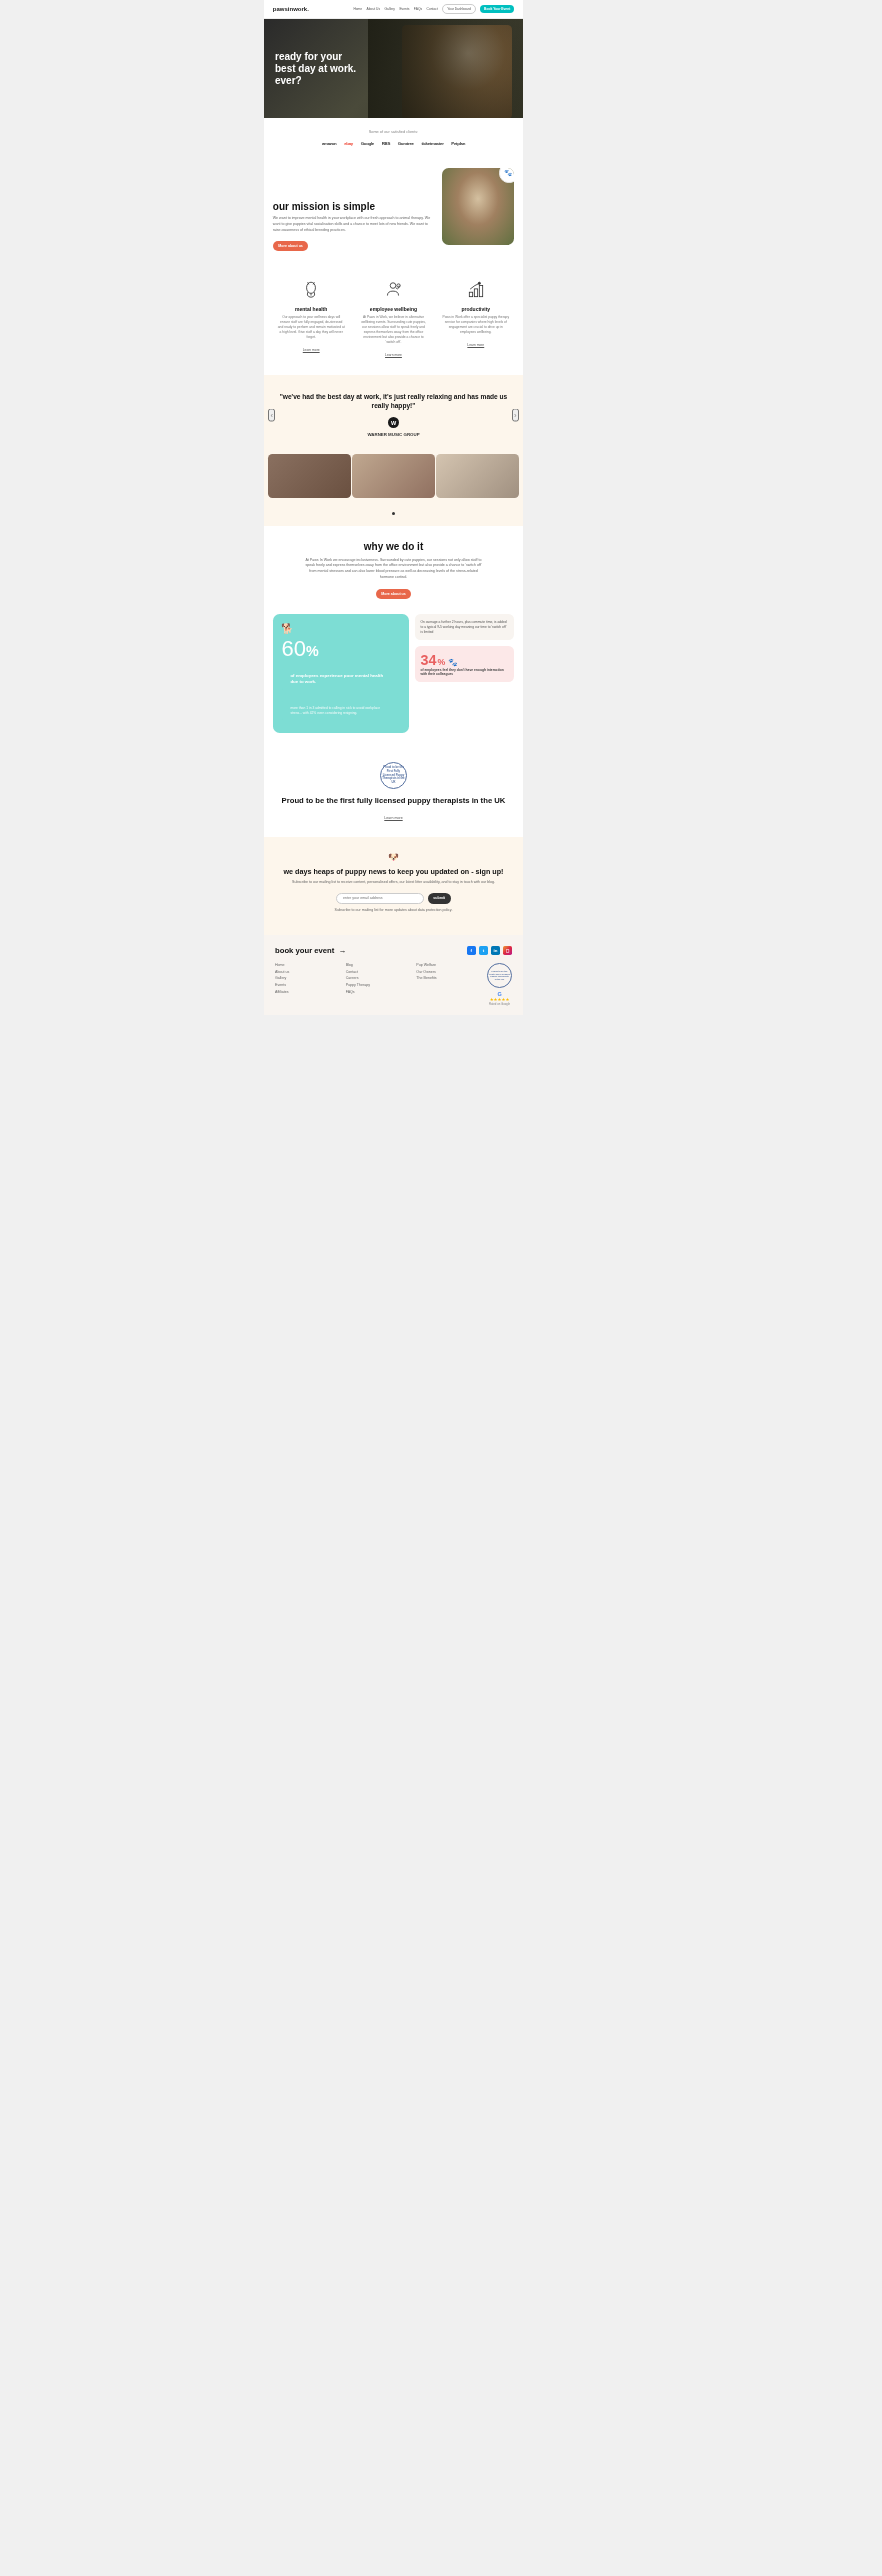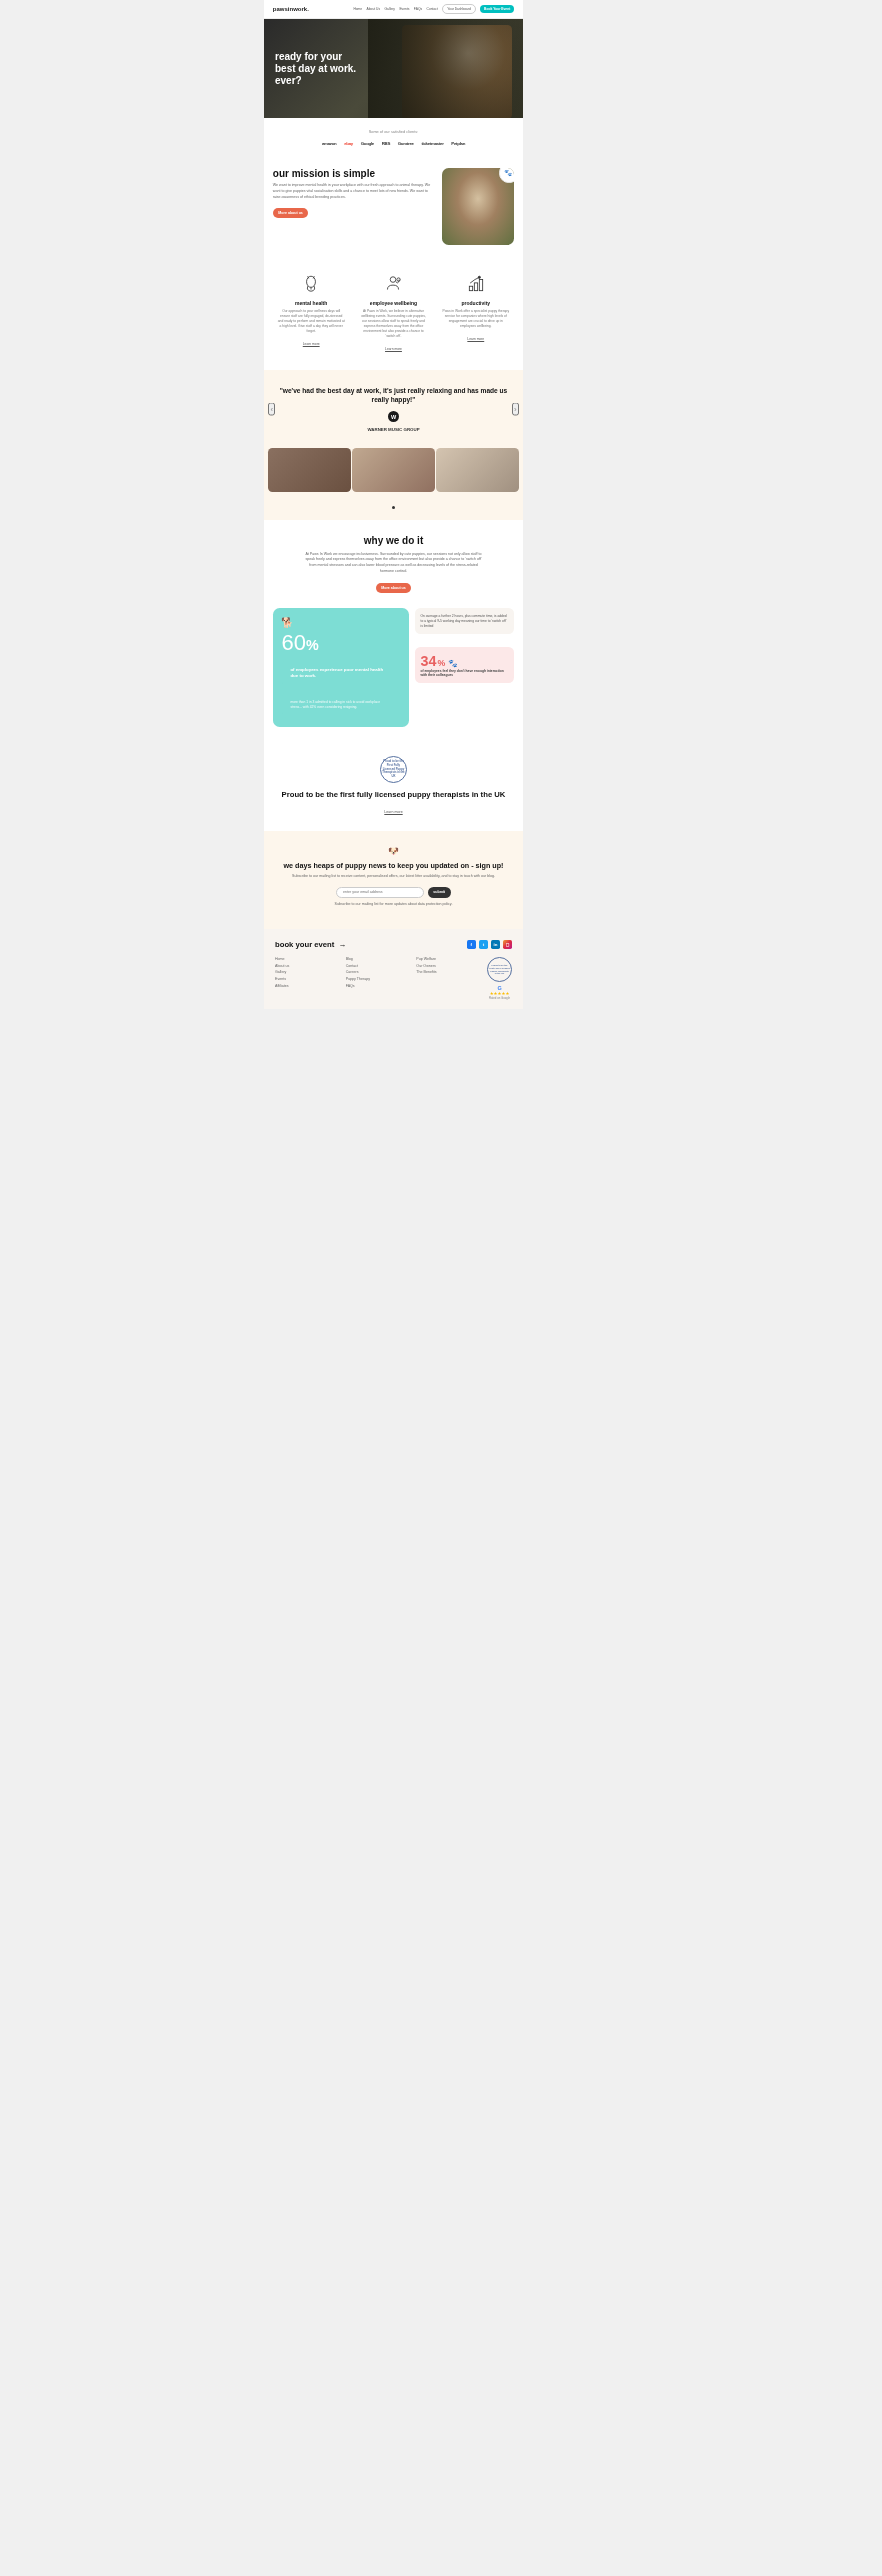--- a/index.html
+++ b/index.html
@@ -30,21 +30,21 @@
     .clients-section { padding: 11px 8.8px; background: #fff; text-align: center; }
     .clients-label { font-size: 3.9px; color: #888; margin-bottom: 6.6px; }
     .clients-logos { display: flex; justify-content: center; align-items: center; gap: 7.7px; flex-wrap: wrap; }
     .client-logo { font-size: 4.4px; font-weight: 700; color: #333; letter-spacing: -0.3px; }
     .client-logo.ebay { color: #e43; font-weight: 900; }
     .client-logo.amazon { font-weight: 900; }
     .client-logo.rbs { font-weight: 800; }
     
     
     .mission-section { padding: 11px 8.8px; background: #fff; display: flex; gap: 8.8px; align-items: flex-start; }
-    .mission-text { flex: 1; }
+    .mission-text { flex: 1; margin-top: 33px; }
     .mission-text h2 { font-size: 10px; font-weight: 900; color: #111; line-height: 1.1; margin-bottom: 4.4px; }
     .mission-text p { font-size: 3.6px; color: #666; line-height: 1.6; margin-bottom: 5.5px; }
     .btn-coral { background: #e8674a; color: #fff; border: none; border-radius: 11px; padding: 2.8px 5.5px; font-size: 3.6px; cursor: pointer; font-weight: 600; }
     .mission-img { width: 72px; height: 77px; background: linear-gradient(135deg, #c8d8b0 0%, #a0b890 50%, #88a870 100%); border-radius: 6.6px; flex-shrink: 0; position: relative; overflow: hidden; }
     .mission-img-inner { width: 100%; height: 100%; background: radial-gradient(ellipse at 50% 40%, #d4c0a0 0%, #a08060 40%, #607040 100%); }
     .mission-badge { position: absolute; top: -4.4px; right: -4.4px; width: 19.3px; height: 19.3px; background: #fff; border-radius: 50%; border: 1.1px solid #eee; display: flex; align-items: center; justify-content: center; font-size: 6.6px; }
     
     
     .features-section { padding: 13.2px 8.8px; background: #fff; }
     .features-grid { display: flex; gap: 5.5px; justify-content: center; }
@@ -78,21 +78,21 @@
     .why-section { padding: 15.4px 11px; background: #fff; text-align: center; }
     .why-section h2 { font-size: 10px; font-weight: 900; color: #111; margin-bottom: 5.5px; }
     .why-section p { font-size: 3.6px; color: #666; line-height: 1.6; max-width: 177px; margin: 0 auto 6.6px; }
     
     
     .stats-section { padding: 0 8.8px 13.2px; background: #fff; display: flex; gap: 5.5px; }
     .stat-big { flex: 1.2; background: #7dddd4; border-radius: 6.6px; padding: 8.8px; color: #fff; }
     .stat-big .label { font-size: 5px; font-weight: 800; color: #fff; margin: 2.2px 0; line-height: 1.2; }
     .stat-big .sublabel { font-size: 3.3px; color: rgba(255,255,255,0.9); line-height: 1.5; }
     .stat-big-icon { font-size: 10px; margin-bottom: 2.2px; }
-    .stats-right { flex: 1; display: flex; flex-direction: column; gap: 13px; }
+    .stats-right { flex: 1; display: flex; flex-direction: column; gap: 6px; }
     .stat-small-top { background: #f8f4f0; border-radius: 5.5px; padding: 5.5px; font-size: 3.3px; color: #555; line-height: 1.5; }
     .stat-small-bot { background: #fce8e8; border-radius: 5.5px; padding: 5.5px; }
     
     
     .licensed-section { padding: 15.4px 11px; background: #fff; text-align: center; }
     .licensed-badge { width: 27.6px; height: 27.6px; border-radius: 50%; border: 1.1px solid #5570a0; margin: 0 auto 6.6px; display: flex; align-items: center; justify-content: center; flex-direction: column; }
     .licensed-badge span { font-size: 2.8px; color: #5570a0; font-weight: 700; text-align: center; line-height: 1.3; }
     .licensed-section h2 { font-size: 7.7px; font-weight: 900; color: #111; line-height: 1.3; margin-bottom: 5.5px; }
     .btn-link { font-size: 3.6px; color: #555; text-decoration: underline; cursor: pointer; }
     

